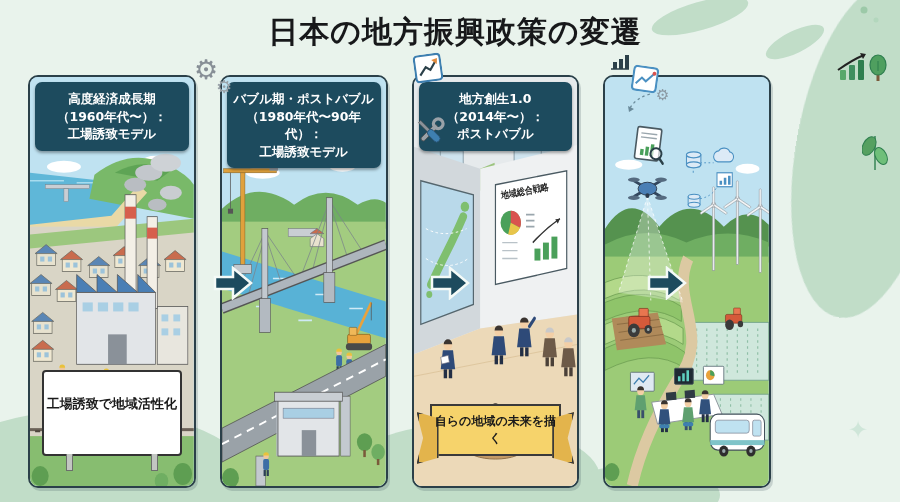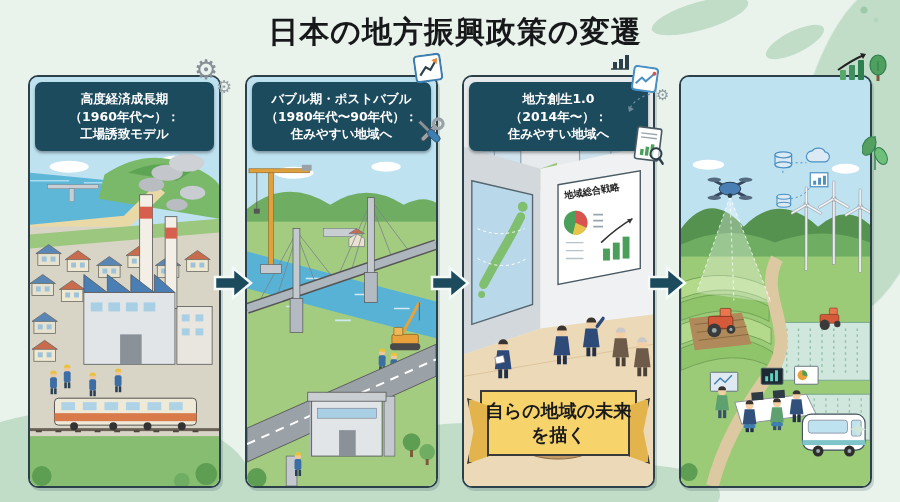--- a/index.html
+++ b/index.html
@@ -5,21 +5,21 @@
   html,body{margin:0;padding:0;}
   body{width:900px;height:502px;position:relative;overflow:hidden;
        background:#e9f3ec;font-family:"DejaVu Sans","Liberation Sans",sans-serif;}
   svg text{font-family:"DejaVu Sans","Liberation Sans",sans-serif;}
 
   .bg-map{position:absolute;inset:0;z-index:0;}
 
   .main-title{position:absolute;top:12px;left:0;right:0;text-align:center;
     font-size:30px;font-weight:800;color:#17181a;letter-spacing:1px;z-index:2;padding-left:10px;}
 
-  .panels{position:absolute;top:75px;left:28px;width:844px;height:413px;
+  .panels{position:absolute;top:75px;left:28px;width:743px;height:413px;
     display:flex;gap:24px;z-index:1;}
   .panel{flex:1;position:relative;border:2.5px solid #2b4049;border-radius:10px;
     overflow:hidden;background:#bfe2f1;box-shadow:2px 3px 0 rgba(40,60,70,.18);}
   .illustration{position:absolute;inset:0;width:100%;height:100%;}
 
   .panel-header{position:absolute;top:5px;left:5px;right:5px;z-index:3;
     background:#1d4b5e;border-radius:7px;color:#fff;font-weight:700;
     font-size:12.5px;line-height:1.4;text-align:center;padding:8px 3px;
     white-space:pre-line;box-shadow:0 2px 3px rgba(0,0,0,.35);}
 
@@ -27,21 +27,21 @@
     background:#fff;border:2px solid #333;border-radius:4px;text-align:center;
     font-weight:700;font-size:13px;color:#1a1a1a;padding:6px 2px;
     white-space:pre-line;line-height:1.35;}
   .sign-caption .post{position:absolute;top:100%;width:5px;height:16px;
     background:#c2c6c2;border:1px solid #6b6f6b;border-top:none;}
   .sign-caption .post.l{left:16%;} .sign-caption .post.r{right:16%;}
   .cap-p1{bottom:30px;} .cap-p4{bottom:24px;}
 
   .ribbon{position:absolute;left:16px;right:16px;bottom:30px;z-index:4;
     background:#f6d36b;border:2px solid #3a3a3a;text-align:center;
-    font-weight:700;font-size:18px;color:#1a1a1a;padding:7px 2px;}
+    font-weight:700;font-size:12px;color:#1a1a1a;padding:7px 2px;}
   .ribbon::before,.ribbon::after{content:"";position:absolute;top:6px;width:18px;
     height:100%;background:#e3b44c;border:2px solid #3a3a3a;z-index:-1;}
   .ribbon::before{left:-15px;clip-path:polygon(0 0,100% 12%,100% 88%,0 100%,30% 50%);}
   .ribbon::after{right:-15px;clip-path:polygon(100% 0,0 12%,0 88%,100% 100%,70% 50%);}
 
   .flow-arrow{position:absolute;top:266px;z-index:6;width:40px;height:34px;}
   .a1{left:213px;} .a2{left:430px;} .a3{left:647px;}
 
   .deco{position:absolute;z-index:6;}
   .gears{left:194px;top:56px;color:#878f96;line-height:1;}
@@ -170,20 +170,25 @@
           <circle cx="155" cy="350" r="4" fill="#333"></circle>
       </g>
       <rect x="0" y="360" width="193" height="50" fill="#87bd70"></rect>
       <circle cx="12" cy="400" r="10" fill="#5e9e52"></circle>
       <circle cx="180" cy="398" r="11" fill="#5e9e52"></circle>
       <circle cx="155" cy="405" r="8" fill="#6fae62"></circle>
     </svg>
     <div class="panel-header">高度経済成長期
 （1960年代〜）：
 工場誘致モデル</div>
+    <div class="sign-caption cap-p1">
+      <span>工場誘致で地域活性化</span>
+      <i class="post l"></i>
+      <i class="post r"></i>
+    </div>
   </section>
 
   <section class="panel">
     <svg class="illustration" viewBox="0 0 193 410" preserveAspectRatio="none">
       <defs>
         <g id="p2w">
           <circle cx="0" cy="-12" r="3.2" fill="#f0c69c"></circle>
           <path d="M-3.4,-12.5 a3.4,3.4 0 0 1 6.8,0 z" fill="#e8c23c"></path>
           <rect x="-3.5" y="-9" width="7" height="11" rx="2" fill="#3c6ea5"></rect>
           <rect x="-3" y="2" width="2.6" height="6" fill="#2b3f55"></rect>
@@ -255,21 +260,21 @@
       </g>
       <use href="#p2w" x="52" y="392"></use>
       <circle cx="168" cy="366" r="9" fill="#5e9e52"></circle>
         <rect x="166.5" y="374" width="3" height="7" fill="#7a5a3a"></rect>
       <circle cx="184" cy="376" r="8" fill="#6fae62"></circle>
         <rect x="182.5" y="383" width="3" height="6" fill="#7a5a3a"></rect>
       <circle cx="10" cy="402" r="10" fill="#5e9e52"></circle>
     </svg>
     <div class="panel-header">バブル期・ポストバブル
 （1980年代〜90年代）：
-住みやすい地域へ</div>
+工場誘致モデル</div>
   </section>
 
   <section class="panel">
     <svg class="illustration" viewBox="0 0 193 410" preserveAspectRatio="none">
       <defs>
         <g id="p3n">
           <circle cx="0" cy="-19" r="5" fill="#f3cfa6"></circle>
           <path d="M-5,-20 a5,5 0 0 1 10,0 z" fill="#3a3430"></path>
           <path d="M-6,-14 h12 l2.5,19 h-17 z" fill="#2e4a78"></path>
           <rect x="-5" y="5" width="4" height="9" fill="#232f45"></rect>
@@ -334,21 +339,21 @@
         <use href="#p3e" x="62" y="360"></use>
         <use href="#p3n" x="96" y="352"></use>
         <use href="#p3e" x="128" y="360"></use>
         <ellipse cx="96" cy="372" rx="34" ry="11" fill="#c49a66" stroke="#8a6a42" stroke-width="1"></ellipse>
         <rect x="84" y="366" width="10" height="6" fill="#fff" stroke="#888" stroke-width="0.5"></rect>
         <rect x="100" y="367" width="10" height="6" fill="#fff" stroke="#888" stroke-width="0.5"></rect>
       </g>
     </svg>
     <div class="panel-header">地方創生1.0
 （2014年〜）：
-住みやすい地域へ</div>
+ポストバブル</div>
     <div class="ribbon">
       <span>自らの地域の未来を描く</span>
     </div>
   </section>
 
   <section class="panel">
     <svg class="illustration" viewBox="0 0 193 410" preserveAspectRatio="none">
       <defs>
         <g id="p4g">
           <circle cx="0" cy="-15" r="4" fill="#f3cfa6"></circle>

